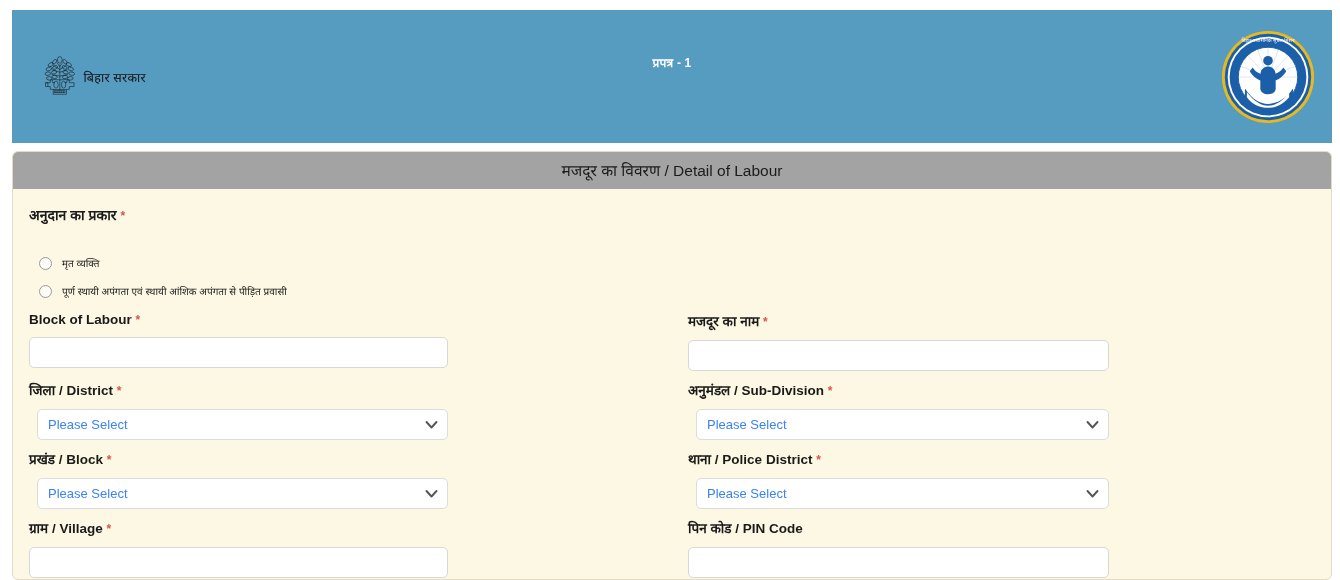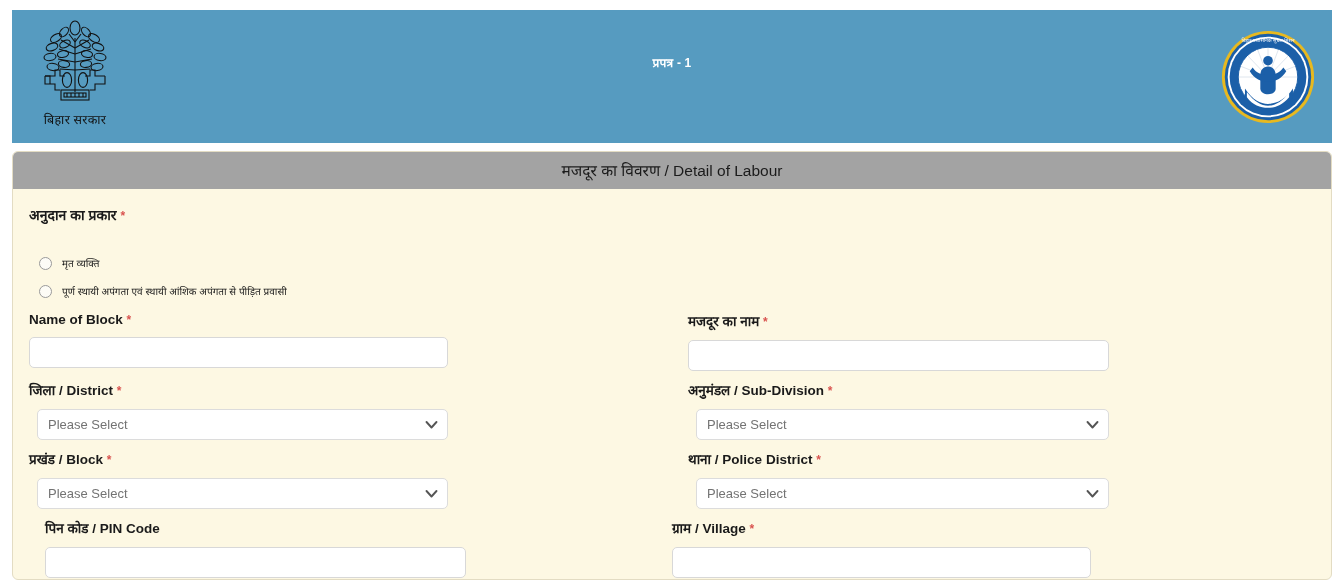--- a/index.html
+++ b/index.html
@@ -22,24 +22,24 @@
   .site-header {
     height: 133px;
     background: #569bc0;
     position: relative;
     display: flex;
     align-items: center;
     justify-content: center;
   }
   .emblem-wrap {
     position: absolute;
-    left: 8px; top: 50%;
+    left: 24px; top: 50%;
     transform: translateY(-50%);
     width: 110px; height: 118px;
-    display: flex; flex-direction: column;
+    display: flex; 
     align-items: center; justify-content: flex-start;
   }
   .emblem-wrap svg { display: block; }
   .emblem-caption {
     font-family: "Liberation Serif", "DejaVu Serif", serif;
     font-size: 12.5px;
     color: #111;
     margin-top: 1px;
     letter-spacing: .3px;
     white-space: nowrap;
@@ -157,21 +157,21 @@
   .select-box .sel-field {
     width: 100%;
     height: 100%;
     background: #ffffff;
     border: 1px solid #dcdcdc;
     border-radius: 5px;
     display: flex;
     align-items: center;
     padding: 0 10px;
     font-size: 13px;
-    color: #737373;
+    color: #3b82f6;
   }
   .chev {
     position: absolute;
     right: 10px; top: 50%;
     transform: translateY(-50%);
     pointer-events: none;
     line-height: 0;
   }
   .row-indent { padding-left: 10px; }
 </style>
@@ -274,21 +274,21 @@
         </div>
         <div class="radio-row">
           <span class="radio-dot"></span>
           <span class="radio-text">पूर्ण स्थायी अपंगता एवं स्थायी आंशिक अपंगता से पीड़ित प्रवासी</span>
         </div>
       </div>
 
       <div class="field-row">
         <div class="col">
           <div class="field-label">
-            <span>Name of Block</span>
+            <span>Block of Labour</span>
             <span class="req">*</span>
           </div>
           <input class="text-input" type="text" value="" style="">
         </div>
         <div class="col right">
           <div class="field-label">
             <span>मजदूर का नाम</span>
             <span class="req">*</span>
           </div>
           <input class="text-input" type="text" value="" style="">
@@ -351,30 +351,30 @@
             <span class="chev">
               <svg width="13" height="9" viewBox="0 0 13 9">
                   <path d="M1.5 1.5 L6.5 7 L11.5 1.5" stroke="#555" stroke-width="1.9" fill="none" stroke-linecap="round" stroke-linejoin="round"></path>
                 </svg>
             </span>
           </div>
         </div>
       </div>
 
       <div class="field-row">
+        <div class="col">
+          <div class="field-label">
+            <span>ग्राम / Village</span>
+            <span class="req">*</span>
+          </div>
+          <input class="text-input" type="text" value="" style="">
+        </div>
         <div class="col right">
           <div class="field-label">
             <span>पिन कोड / PIN Code</span>
-          </div>
-          <input class="text-input" type="text" value="" style="">
-        </div>
-        <div class="col">
-          <div class="field-label">
-            <span>ग्राम / Village</span>
-            <span class="req">*</span>
           </div>
           <input class="text-input" type="text" value="" style="">
         </div>
       </div>
 
     </div>
   </div>
 </div>
 
 </body></html>

